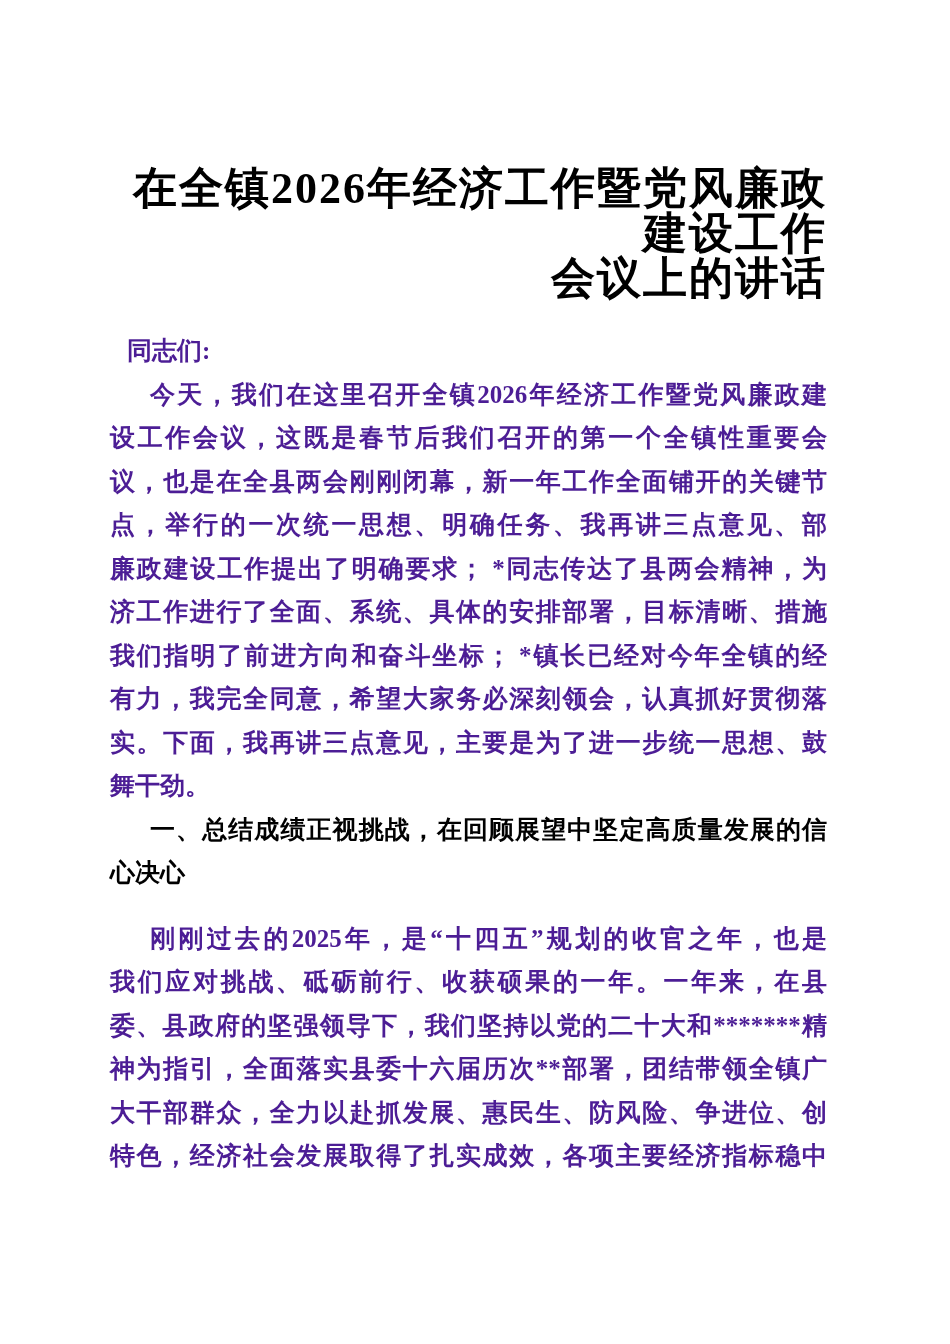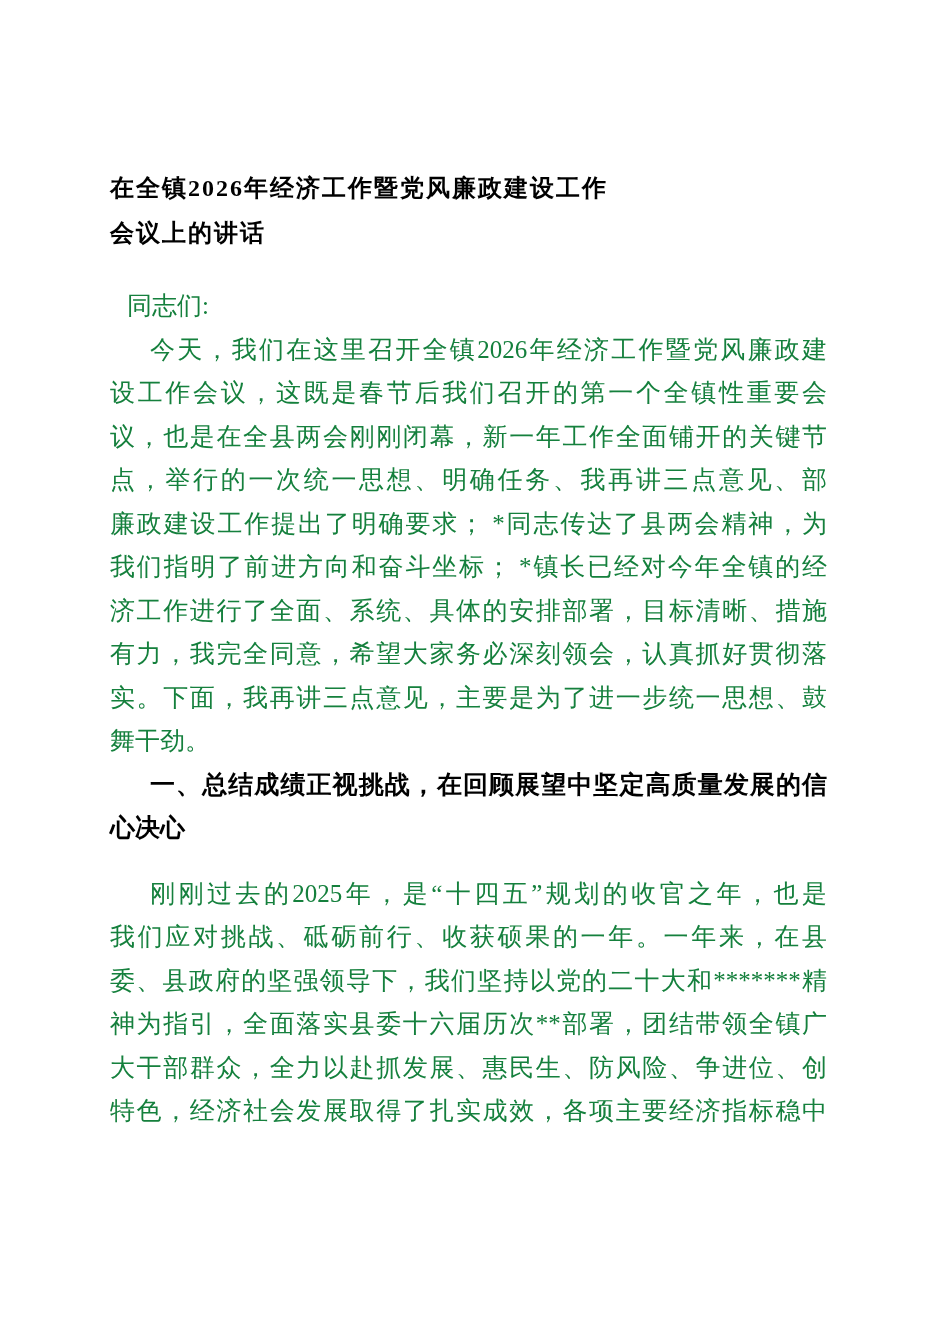--- a/index.html
+++ b/index.html
@@ -15,35 +15,36 @@
     overflow: hidden;
     font-family: "Liberation Serif", serif;
   }
   .content {
     margin-left: 110px;
     width: 717px;
   }
   .doc-title {
     margin: 0;
     padding-top: 166px;
-    text-align: left;
+    text-align: right;
     font-weight: bold;
     color: #000000;
-    font-size: 24px;
+    font-size: 44px;
     line-height: 45px;
     letter-spacing: 2px;
   }
   .doc-title .tline { display: block; }
   .line {
     margin: 0;
     font-size: 25px;
     line-height: 43.5px;
-    color: #15803d;
+    color: #4c1d95;
     text-align: justify;
     text-align-last: justify;
+    font-weight: bold;
   }
   .line.last { text-align-last: left; }
   .fl { padding-left: 40px; }
   .salutation {
     margin-top: 28px;
     padding-left: 17px;
   }
   .heading-block { }
   .heading-block .line {
     font-weight: bold;
@@ -63,22 +64,22 @@
     </h1>
 
     <p class="line last salutation">同志们:</p>
 
     <div class="para">
       <div class="line fl">今天，我们在这里召开全镇2026年经济工作暨党风廉政建</div>
       <div class="line">设工作会议，这既是春节后我们召开的第一个全镇性重要会</div>
       <div class="line">议，也是在全县两会刚刚闭幕，新一年工作全面铺开的关键节</div>
       <div class="line">点，举行的一次统一思想、明确任务、我再讲三点意见、部</div>
       <div class="line">廉政建设工作提出了明确要求； *同志传达了县两会精神，为</div>
+      <div class="line">济工作进行了全面、系统、具体的安排部署，目标清晰、措施</div>
       <div class="line">我们指明了前进方向和奋斗坐标； *镇长已经对今年全镇的经</div>
-      <div class="line">济工作进行了全面、系统、具体的安排部署，目标清晰、措施</div>
       <div class="line">有力，我完全同意，希望大家务必深刻领会，认真抓好贯彻落</div>
       <div class="line">实。下面，我再讲三点意见，主要是为了进一步统一思想、鼓</div>
       <div class="line last">舞干劲。</div>
     </div>
 
     <div class="heading-block">
       <div class="line fl">一、总结成绩正视挑战，在回顾展望中坚定高质量发展的信</div>
       <div class="line last">心决心</div>
     </div>
 

